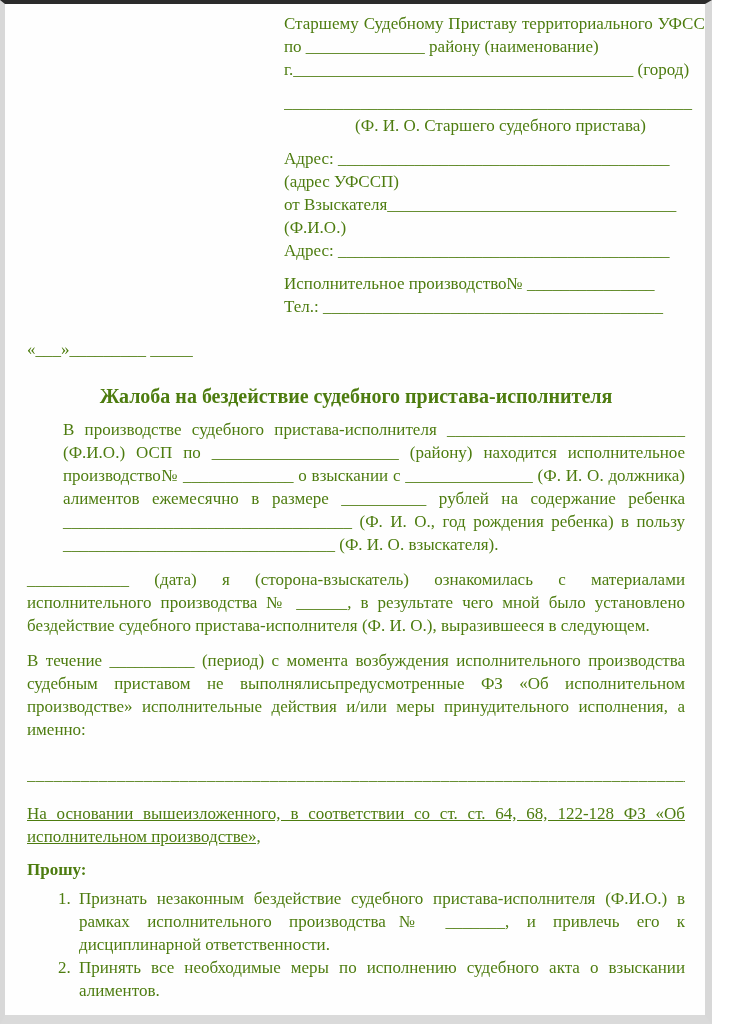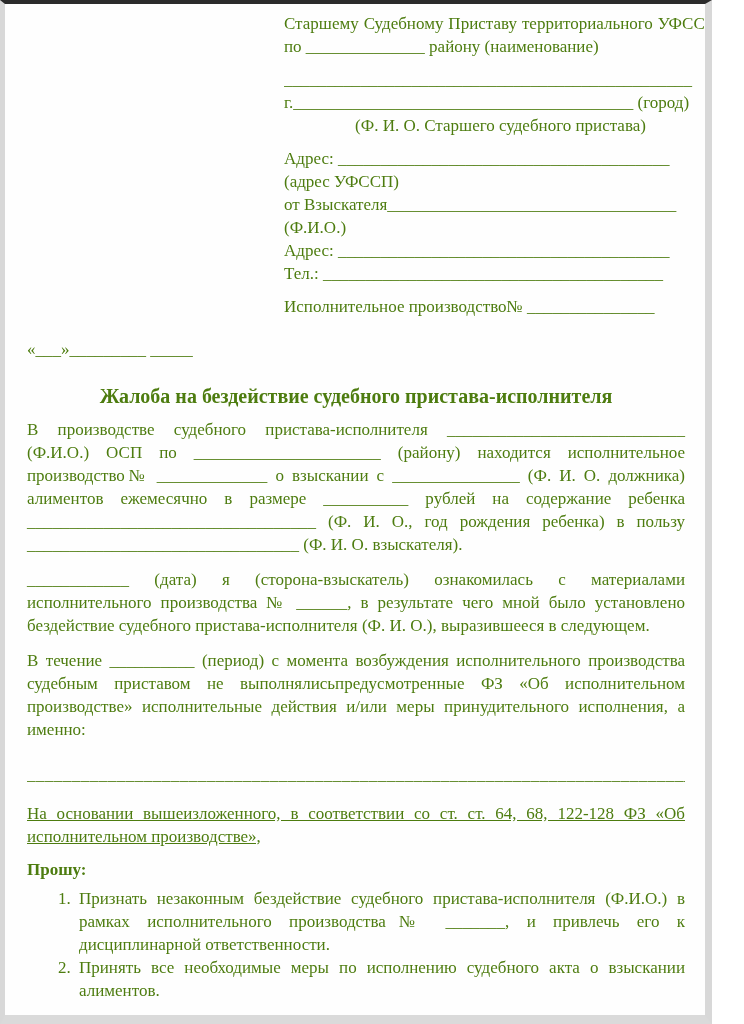--- a/index.html
+++ b/index.html
@@ -36,21 +36,21 @@
   .mt-sm { margin-top: 10px; }
   .mt-xs { margin-top: 20px; }
   .doc-title {
     margin: 24px 0 8px 0;
     font-size: 20px;
     font-weight: bold;
     text-align: center;
     line-height: 23px;
   }
   .para { margin-top: 12px; }
-  .para-first { margin-top: 10px; }
+  .para-first { margin-top: 10px; margin-left: 36px; }
   .fill-line { margin-top: 22px; letter-spacing: 0.5px; }
   .para-basis { margin-top: 16px; text-decoration: underline; }
   .request-heading {
     margin: 10px 0 6px 0;
     font-weight: bold;
     text-align: left;
   }
   ol.requests {
     margin: 0;
     padding: 0 0 0 48px;
@@ -61,30 +61,30 @@
   }
   .signature { margin-top: 8px; }
 </style>
 </head>
 <body>
 
 <div class="page">
 
   <div class="recipient-block">
     <p class="just">Старшему Судебному Приставу территориального УФССП по ______________ району (наименование)</p>
+    <p class="clip">г.________________________________________ (город)</p>
     <p class="clip mt-sm">________________________________________________</p>
-    <p class="clip">г.________________________________________ (город)</p>
     <p class="center">(Ф. И. О. Старшего судебного пристава)</p>
     <p class="clip mt-sm">Адрес: _______________________________________</p>
     <p>(адрес УФССП)</p>
     <p class="clip">от Взыскателя__________________________________</p>
     <p>(Ф.И.О.)</p>
     <p class="clip">Адрес: _______________________________________</p>
+    <p class="clip mt-sm">Исполнительное производство№ _______________</p>
     <p class="clip">Тел.: ________________________________________</p>
-    <p class="clip mt-sm">Исполнительное производство№ _______________</p>
   </div>
 
   <p class="mt-xs">«___»_________ _____</p>
 
   <h1 class="doc-title">Жалоба на бездействие судебного пристава-исполнителя</h1>
 
   <p class="just para-first">В производстве судебного пристава-исполнителя ____________________________ (Ф.И.О.) ОСП по ______________________ (району) находится исполнительное производство№ _____________ о взыскании с _______________ (Ф. И. О. должника) алиментов ежемесячно в размере __________ рублей на содержание ребенка __________________________________ (Ф. И. О., год рождения ребенка) в пользу ________________________________ (Ф. И. О. взыскателя).</p>
 
   <p class="just para">____________ (дата) я (сторона-взыскатель) ознакомилась с материалами исполнительного производства № ______, в результате чего мной было установлено бездействие судебного пристава-исполнителя (Ф. И. О.), выразившееся в следующем.</p>
 

